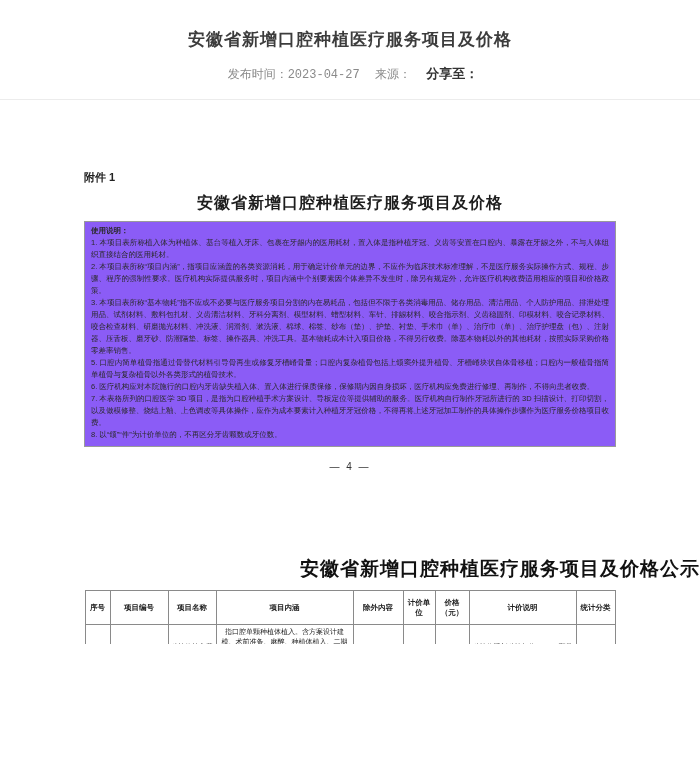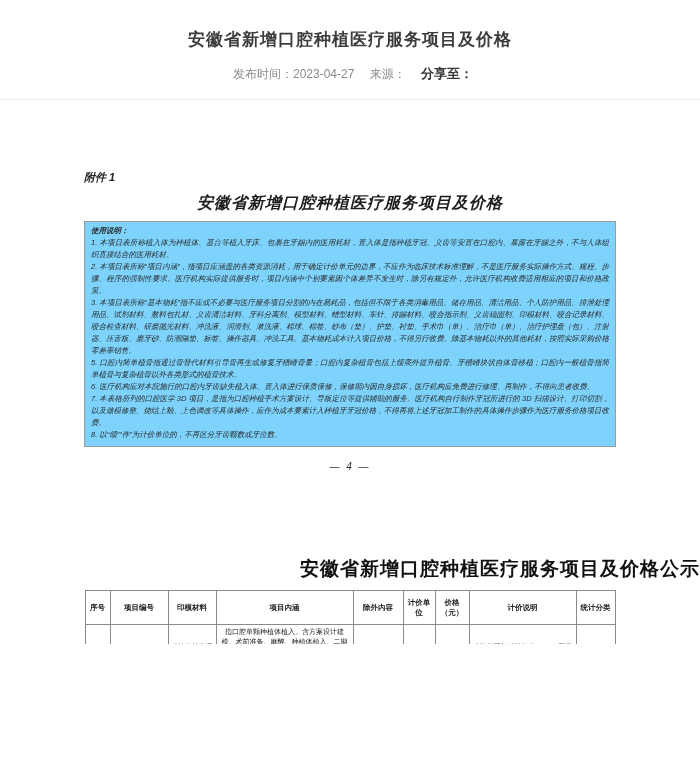--- a/index.html
+++ b/index.html
@@ -14,38 +14,38 @@
 
   
   .article-header { text-align: center; padding-top: 28px; }
   .article-title {
     font-size: 17px; font-weight: bold; color: #3c3c3c;
     letter-spacing: 1px;
   }
   .meta-line {
     margin-top: 14px; font-size: 12px; color: #8a8a8a;
   }
-  .meta-line .seg { margin: 0 6px; }
+  .meta-line .seg { margin: 0 6px; font-family: Liberation Mono, monospace; }
   .share-label { font-size: 13px; color: #333; font-weight: bold; margin-left: 6px; }
   .header-divider {
     margin-top: 16px; border: 0; border-top: 1px solid #ececec; height: 0;
   }
 
   
   .scan-doc {
-    width: 532px; margin: 70px auto 0 auto; color: #2a2a2a; font-style: italic;
+    width: 532px; margin: 70px auto 0 auto; color: #2a2a2a;
   }
   .attachment-label { font-size: 11px; font-weight: bold; color: #222; }
   .doc-title {
     text-align: center; font-size: 16px; font-weight: bold; color: #1d1d1d;
     margin-top: 8px; margin-bottom: 7px; letter-spacing: 1px;
     font-family: "Liberation Serif", serif;
   }
   .instructions-box {
-    border: 1px solid #9a9a9a; background: #7dd3fc;
+    border: 1px solid #9a9a9a; background: #8b5cf6;
     padding: 3px 6px 5px 6px;
     font-size: 7.5px; line-height: 12px; color: #2a2a2a;
     text-align: justify;
   }
   .instructions-box p { margin: 0; }
   .instr-title { font-weight: bold; }
   .doc-page-number {
     text-align: center; font-size: 10px; color: #333; margin-top: 14px;
     letter-spacing: 2px;
   }
@@ -122,21 +122,21 @@
           <col style="width:50px">
           <col style="width:32px">
         <col style="width:34px">
           <col style="width:107px">
           <col style="width:39px">
       </colgroup>
       <thead>
         <tr>
           <th>序号</th>
           <th>项目编号</th>
-          <th>印模材料</th>
+          <th>项目名称</th>
           <th>项目内涵</th>
           <th>除外内容</th>
           <th>计价单位</th>
           <th>价格（元）</th>
           <th>计价说明</th>
           <th>统计分类</th>
         </tr>
       </thead>
       <tbody>
         <tr class="data-row">

